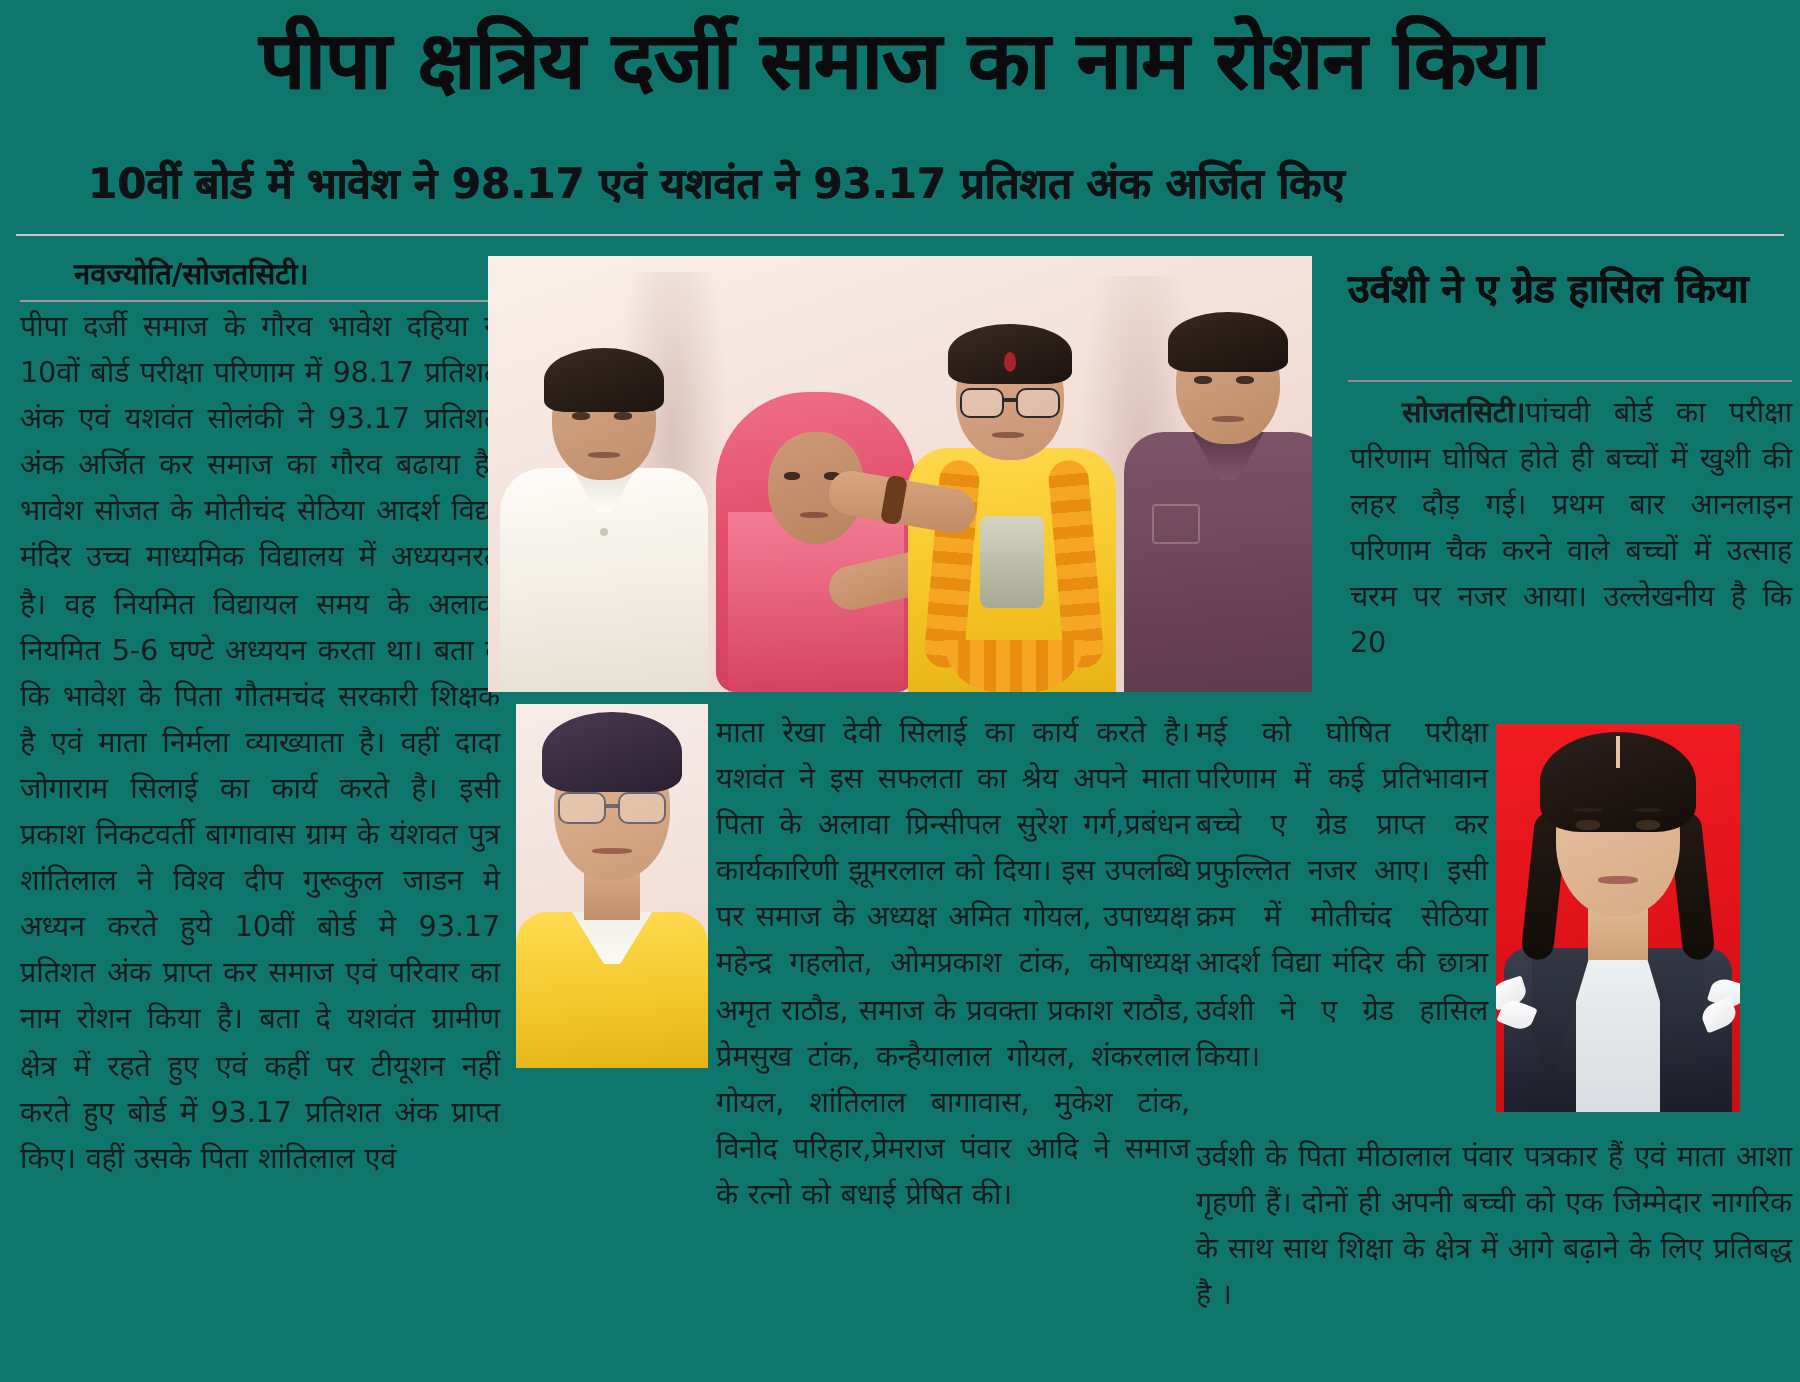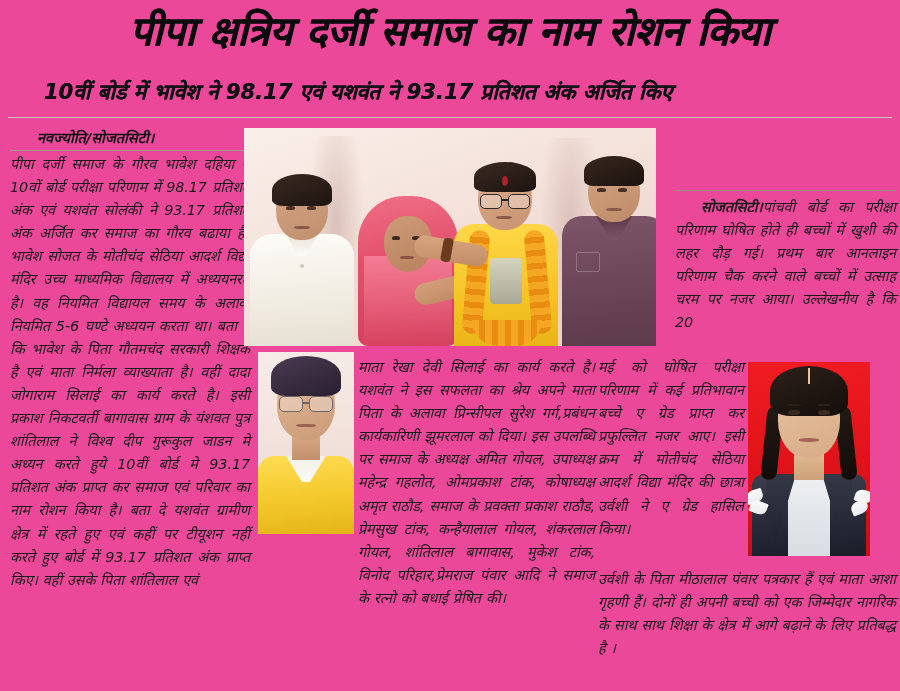--- a/index.html
+++ b/index.html
@@ -8,23 +8,22 @@
     background: #ffffff;
   }
   body {
     font-family: "Liberation Serif", "DejaVu Serif", serif;
     color: #17181a;
   }
   #page {
     position: relative;
     width: 900px;
     height: 691px;
-    background: #ec4899;
+    background: #0f766e;
     overflow: hidden;
-    font-style: italic;
   }
 
   
   .headline {
     position: absolute;
     left: 0;
     top: 6px;
     width: 900px;
     text-align: center;
     font-family: "DejaVu Sans", "Liberation Sans", sans-serif;
@@ -356,20 +355,21 @@
 
   <div class="rule-top"></div>
 
   <div class="byline">नवज्योति/सोजतसिटी।</div>
   <div class="byline-rule"></div>
 
   <div class="txt" id="col1-body">पीपा दर्जी समाज के गौरव भावेश दहिया ने 10वों बोर्ड परीक्षा परिणाम में 98.17 प्रतिशत अंक एवं यशवंत सोलंकी ने 93.17 प्रतिशत अंक अर्जित कर समाज का गौरव बढाया है। भावेश सोजत के मोतीचंद सेठिया आदर्श विद्या मंदिर उच्च माध्यमिक विद्यालय में अध्ययनरत है। वह नियमित विद्यायल समय के अलावा नियमित 5-6 घण्टे अध्ययन करता था। बता दे कि भावेश के पिता गौतमचंद सरकारी शिक्षक है एवं माता निर्मला व्याख्याता है। वहीं दादा जोगाराम सिलाई का कार्य करते है। इसी प्रकाश निकटवर्ती बागावास ग्राम के यंशवत पुत्र शांतिलाल ने विश्व दीप गुरूकुल जाडन मे अध्यन करते हुये 10वीं बोर्ड मे 93.17 प्रतिशत अंक प्राप्त कर समाज एवं परिवार का नाम रोशन किया है। बता दे यशवंत ग्रामीण क्षेत्र में रहते हुए एवं कहीं पर टीयूशन नहीं करते हुए बोर्ड में 93.17 प्रतिशत अंक प्राप्त किए। वहीं उसके पिता शांतिलाल एवं</div>
 
   <div class="txt" id="col2-body">माता रेखा देवी सिलाई का कार्य करते है। यशवंत ने इस सफलता का श्रेय अपने माता पिता के अलावा प्रिन्सीपल सुरेश गर्ग,प्रबंधन कार्यकारिणी झूमरलाल को दिया। इस उपलब्धि पर समाज के अध्यक्ष अमित गोयल, उपाध्यक्ष महेन्द्र गहलोत, ओमप्रकाश टांक, कोषाध्यक्ष अमृत राठौड, समाज के प्रवक्ता प्रकाश राठौड, प्रेमसुख टांक, कन्हैयालाल गोयल, शंकरलाल गोयल, शांतिलाल बागावास, मुकेश टांक, विनोद परिहार,प्रेमराज पंवार आदि ने समाज के रत्नो को बधाई प्रेषित की।</div>
 
+  <div id="col3-head">उर्वशी ने ए ग्रेड हासिल किया</div>
   <div class="col3-rule"></div>
 
   <div class="txt" id="col3-body">
     <span class="lead">सोजतसिटी।</span><span>पांचवी बोर्ड का परीक्षा परिणाम घोषित होते ही बच्चों में खुशी की लहर दौड़ गई। प्रथम बार आनलाइन परिणाम चैक करने वाले बच्चों में उत्साह चरम पर नजर आया। उल्लेखनीय है कि 20</span>
   </div>
 
   <div class="txt" id="col3-body2">मई को घोषित परीक्षा परिणाम में कई प्रतिभावान बच्चे ए ग्रेड प्राप्त कर प्रफुल्लित नजर आए। इसी क्रम में मोतीचंद सेठिया आदर्श विद्या मंदिर की छात्रा उर्वशी ने ए ग्रेड हासिल किया।</div>
 
   <div class="txt" id="col3-body3">उर्वशी के पिता मीठालाल पंवार पत्रकार हैं एवं माता आशा गृहणी हैं। दोनों ही अपनी बच्ची को एक जिम्मेदार नागरिक के साथ साथ शिक्षा के क्षेत्र में आगे बढ़ाने के लिए प्रतिबद्ध है ।</div>
 

